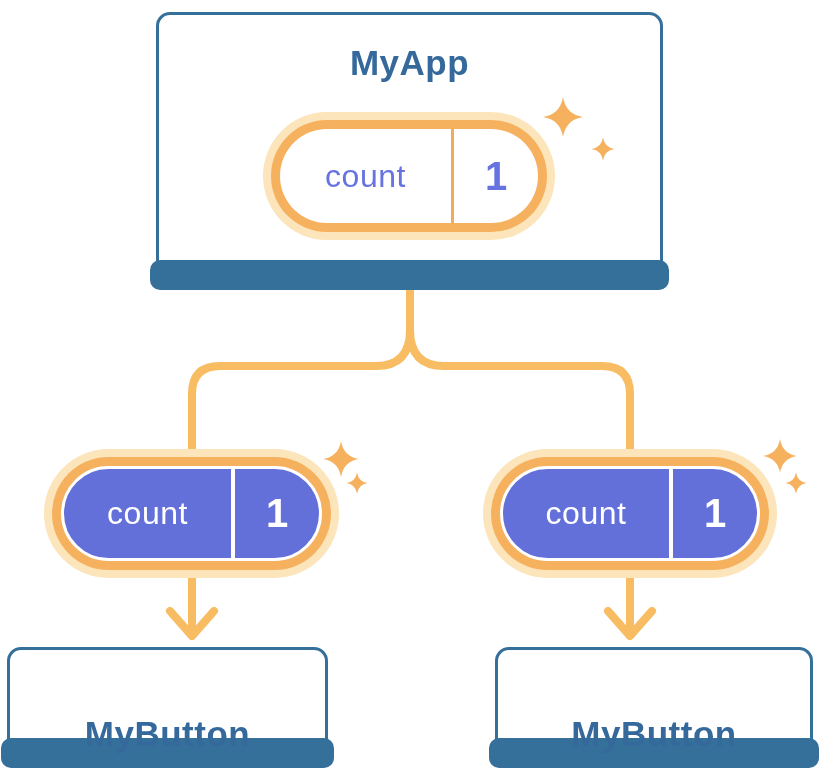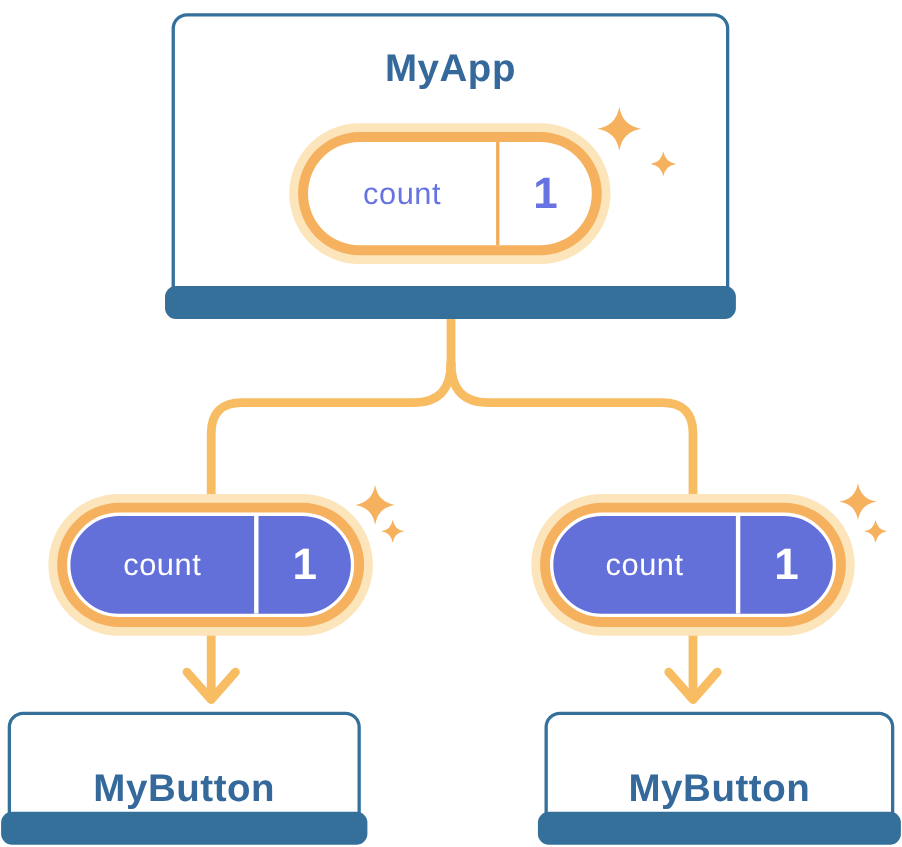--- a/index.html
+++ b/index.html
@@ -63,21 +63,21 @@
     width: 507px;
     height: 268px;
   }
   .root-card .card-title {
     margin-top: 27px;
   }
   .child-card {
     top: 647px;
     height: 111px;
     display: flex;
-    align-items: center;
+    align-items: flex-end;
     justify-content: center;
     padding-top: 28px;
   }
   .child-card-left  { left: 7px;   width: 321px; }
   .child-card-right { left: 495px; width: 318px; }
 
   
   .pill {
     position: absolute;
     z-index: 2;
@@ -105,21 +105,21 @@
     border-radius: 999px;
     display: flex;
     align-items: stretch;
     overflow: hidden;
   }
   .pill-label {
     flex: 1;
     display: flex;
     align-items: center;
     justify-content: center;
-    font-size: 28px;
+    font-size: 32px;
     font-weight: 500;
     letter-spacing: 0.5px;
   }
   .pill-divider { width: 3px; }
   .pill-value {
     width: 84px;
     display: flex;
     align-items: center;
     justify-content: center;
     font-size: 40px;

